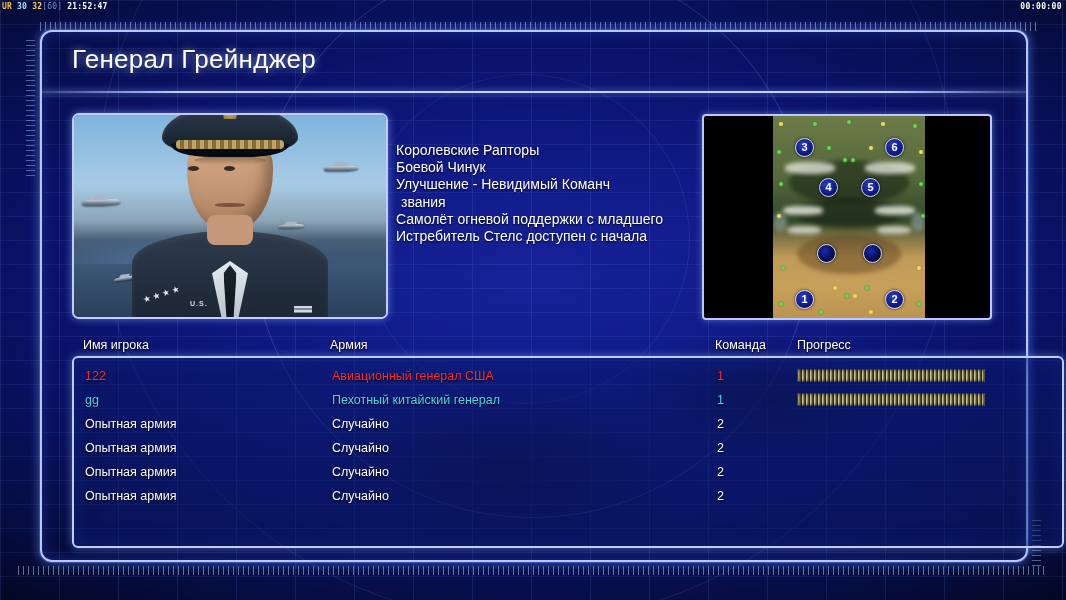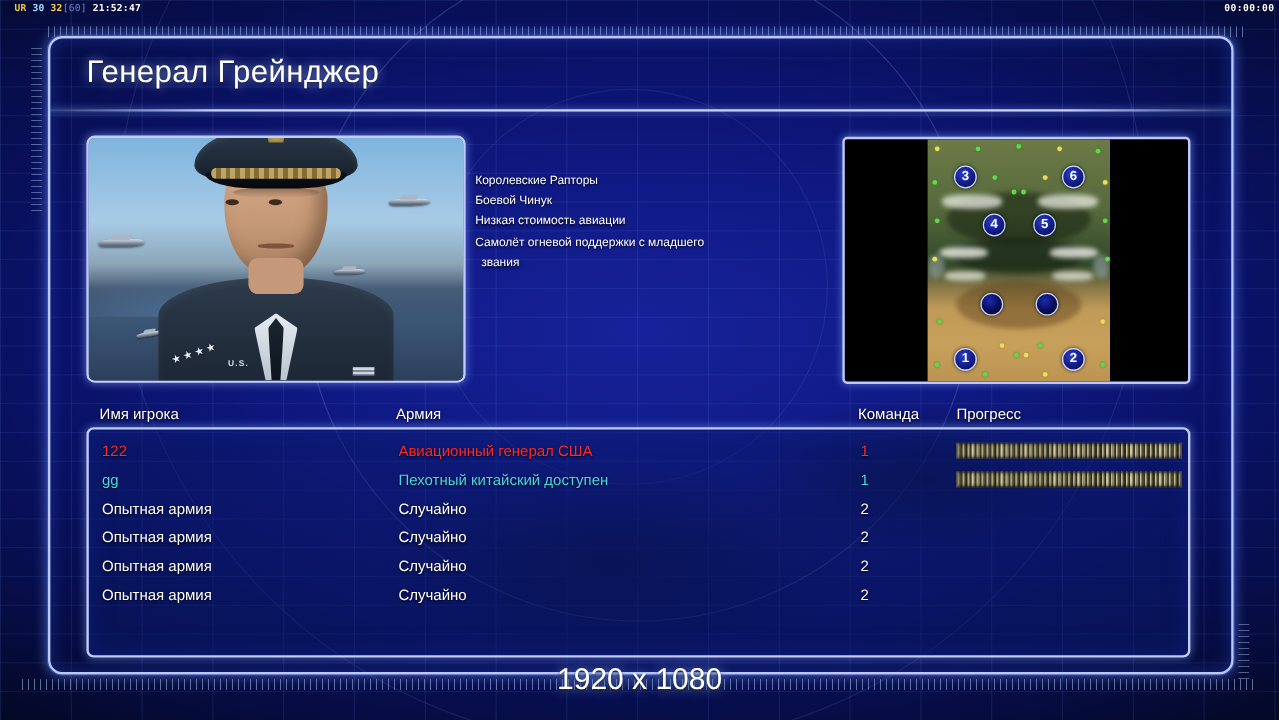--- a/index.html
+++ b/index.html
@@ -45,21 +45,21 @@
   }
 
   
   .topbar {
     position: absolute; left: 0; top: 0; width: 1066px; height: 13px;
     font-family: "DejaVu Sans Mono", monospace;
     font-size: 8px; line-height: 13px;
     color: #cfd8ff;
     z-index: 40;
   }
-  .topbar .left { position: absolute; left: 12px; top: 0; white-space: nowrap; letter-spacing: .2px; }
+  .topbar .left { position: absolute; left: 2px; top: 0; white-space: nowrap; letter-spacing: .2px; }
   .topbar .right { position: absolute; right: 4px; top: 0; color: #ffffff; font-weight: bold; letter-spacing: .4px; }
   .tb-ur { color: #f0c43c; font-weight: bold; }
   .tb-n1 { color: #9fe0ff; font-weight: bold; }
   .tb-n2 { color: #ffd24a; font-weight: bold; }
   .tb-n3 { color: #6f86c8; }
   .tb-clock { color: #ffffff; font-weight: bold; }
 
   
   .ruler { position: absolute; pointer-events: none; z-index: 5; opacity: .75; }
   .ruler.h {
@@ -221,21 +221,21 @@
     background: repeating-linear-gradient(to bottom, #cfd7e2 0 2px, #7e8a99 2px 4px);
   }
 
   
   .desc {
     position: absolute; left: 396px; top: 142px;
     width: 300px;
     z-index: 20;
   }
   .desc-line {
-    font-size: 10px; color: #ffffff; line-height: 17.2px;
+    font-size: 14px; color: #ffffff; line-height: 17.2px;
     white-space: nowrap;
     text-shadow: 0 1px 2px rgba(0,0,0,.95);
   }
   .desc-line.indent { padding-left: 5px; }
 
   
   .map-panel {
     position: absolute; left: 702px; top: 114px;
     width: 290px; height: 206px;
     border: 2px solid #bcc8ff;
@@ -280,21 +280,21 @@
   .start-pos.blank { background: radial-gradient(circle at 40% 34%, #1b2bb0 0%, #0a1060 48%, #02030f 100%); }
   .res-dot {
     position: absolute; width: 4px; height: 4px; border-radius: 50%;
     background: #63d84e; box-shadow: 0 0 2px #2d8a20;
   }
   .res-dot.gold { background: #e8dd62; box-shadow: 0 0 2px #9c8c18; }
 
   
   .list-panel {
     position: absolute; left: 72px; top: 356px;
-    width: 920px; height: 192px;
+    width: 992px; height: 192px;
     border: 2px solid #c3ccff;
     border-radius: 6px;
     box-shadow: 0 0 8px rgba(130,165,255,.55), inset 0 0 20px rgba(20,40,140,.5);
     background: rgba(12,26,104,.45);
     z-index: 20;
     overflow: hidden;
   }
   .col-head {
     position: absolute; top: 338px; height: 18px;
     font-size: 12.5px; color: #ffffff; font-weight: normal;
@@ -388,23 +388,24 @@
         <div class="gen-stars">★★★★</div>
         <div class="gen-us">U.S.</div>
         <div class="gen-ribbon"></div>
       </div>
     </div>
   </div>
 
   <div class="desc">
       <div class="desc-line">Королевские Рапторы</div>
       <div class="desc-line">Боевой Чинук</div>
-      <div class="desc-line">Низкая стоимость авиации</div>
+      <div class="desc-line">Улучшение - Невидимый Команч</div>
+      <div class="desc-line indent">звания</div>
       <div class="desc-line">Самолёт огневой поддержки с младшего</div>
-      <div class="desc-line indent">звания</div>
+      <div class="desc-line">Истребитель Стелс доступен с начала</div>
     </div>
 
   <div class="map-panel">
     <div class="map-img">
       <div class="map-blur mz-dark1"></div>
       <div class="map-blur mz-dark2"></div>
       <div class="map-blur mz-dark3"></div>
       <div class="map-blur mz-w1"></div>
       <div class="map-blur mz-w2"></div>
       <div class="map-blur mz-w3"></div>
@@ -461,21 +462,21 @@
   <div class="list-panel">
     <div id="rows">
         <div class="row" style="top: 6px;">
           <div class="cell name" style="color: rgb(255, 42, 36);">122</div>
           <div class="cell army" style="color: rgb(255, 42, 36);">Авиационный генерал США</div>
           <div class="cell team" style="color: rgb(255, 42, 36);">1</div>
           <div class="progbar"></div>
         </div>
         <div class="row" style="top: 30px; text-align: right;">
           <div class="cell name" style="color: rgb(73, 215, 224);">gg</div>
-          <div class="cell army" style="color: rgb(73, 215, 224);">Пехотный китайский доступен</div>
+          <div class="cell army" style="color: rgb(73, 215, 224);">Пехотный китайский генерал</div>
           <div class="cell team" style="color: rgb(73, 215, 224);">1</div>
           <div class="progbar"></div>
         </div>
         <div class="row" style="top: 54px;">
           <div class="cell name" style="color: rgb(255, 255, 255);">Опытная армия</div>
           <div class="cell army" style="color: rgb(255, 255, 255);">Случайно</div>
           <div class="cell team" style="color: rgb(255, 255, 255);">2</div>
         </div>
         <div class="row" style="top: 78px;">
           <div class="cell name" style="color: rgb(255, 255, 255);">Опытная армия</div>
@@ -488,15 +489,14 @@
           <div class="cell team" style="color: rgb(255, 255, 255);">2</div>
         </div>
         <div class="row" style="top: 126px;">
           <div class="cell name" style="color: rgb(255, 255, 255);">Опытная армия</div>
           <div class="cell army" style="color: rgb(255, 255, 255);">Случайно</div>
           <div class="cell team" style="color: rgb(255, 255, 255);">2</div>
         </div>
       </div>
   </div>
 
-  <div class="resolution">1920 x 1080</div>
 
 </div>
 
 </body></html>

